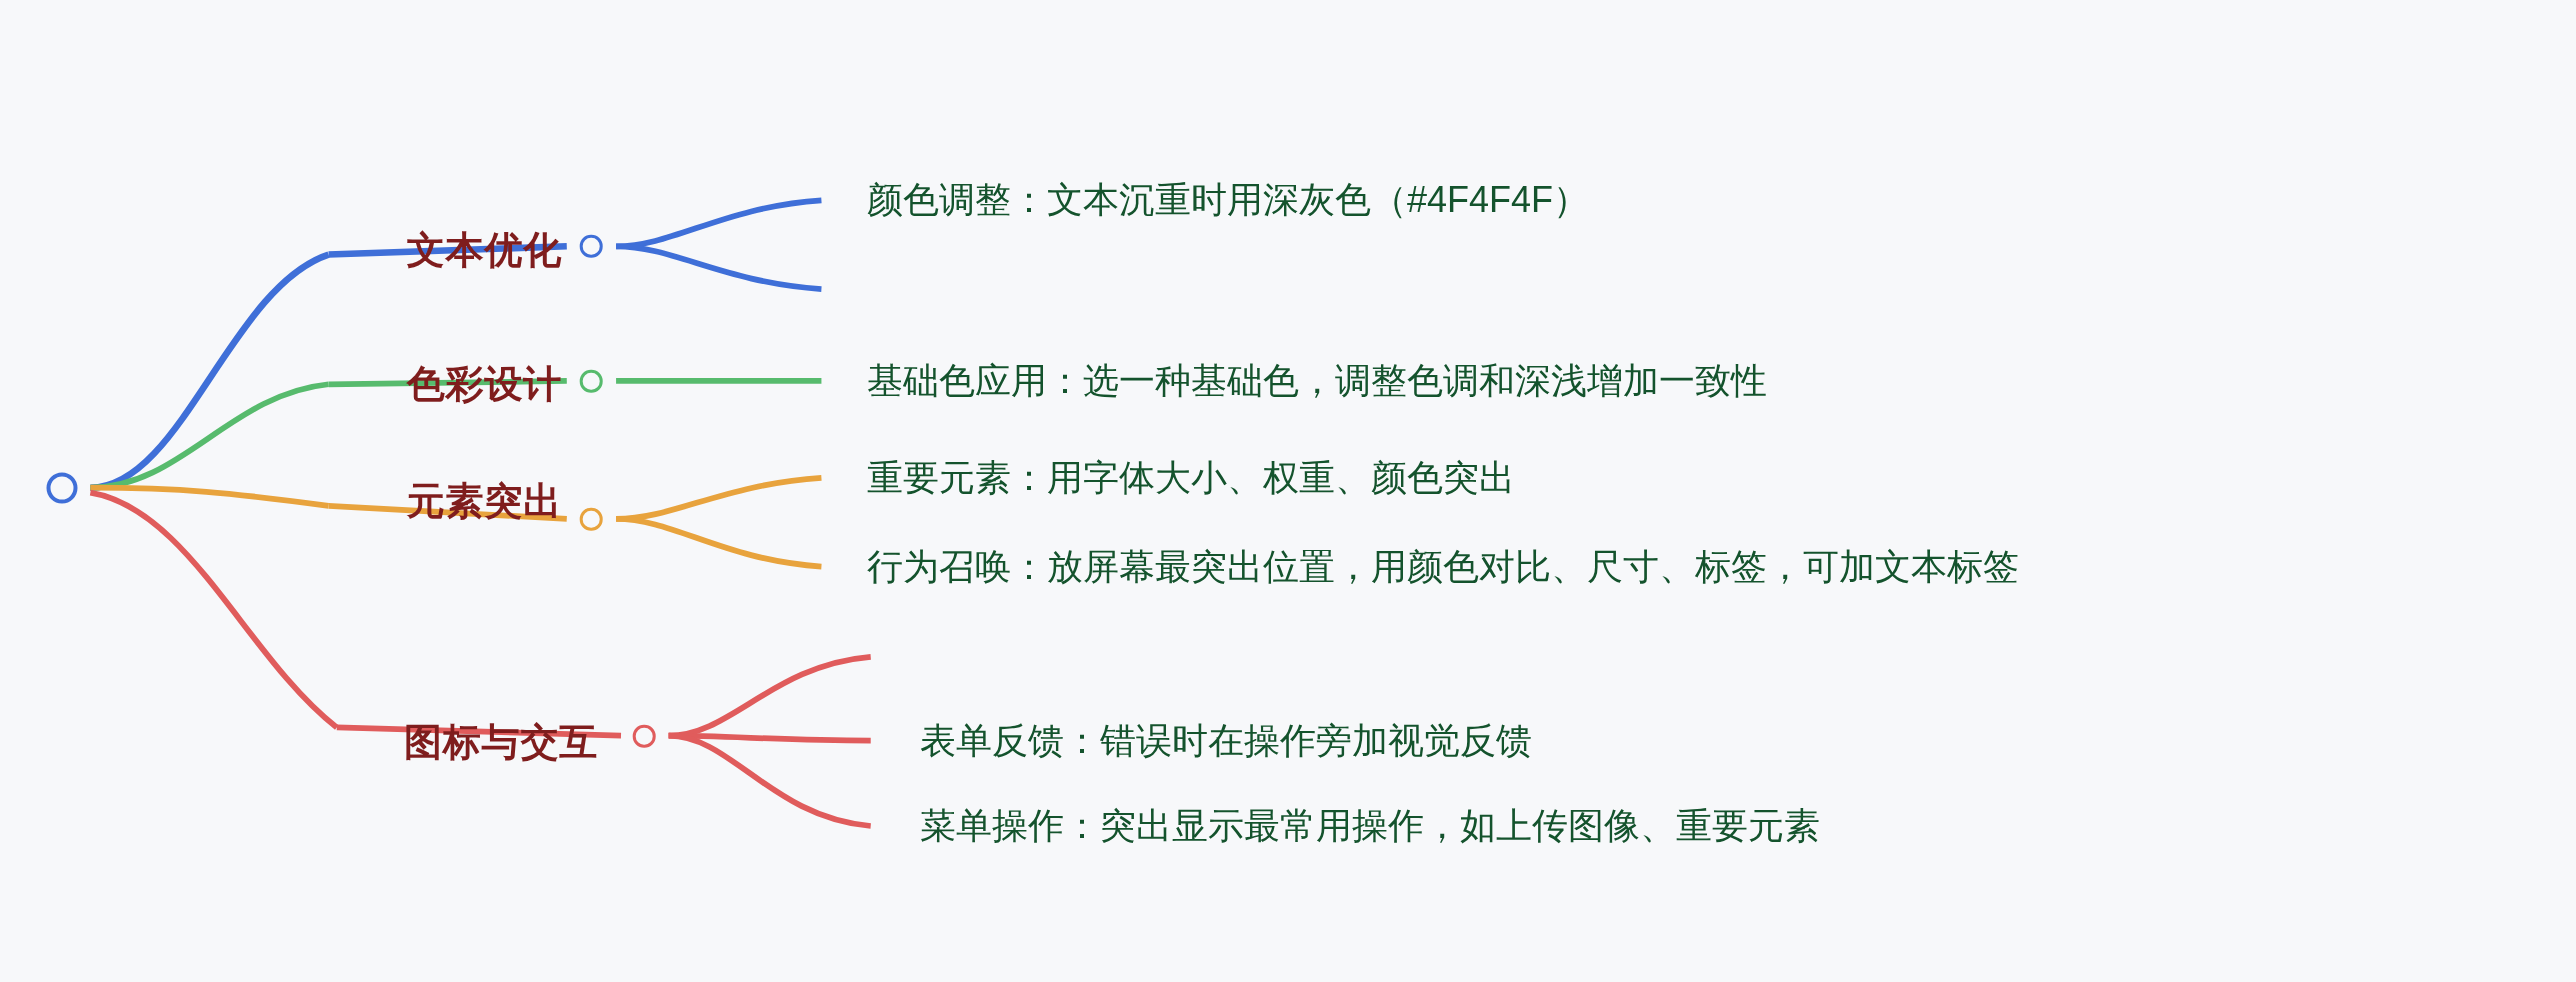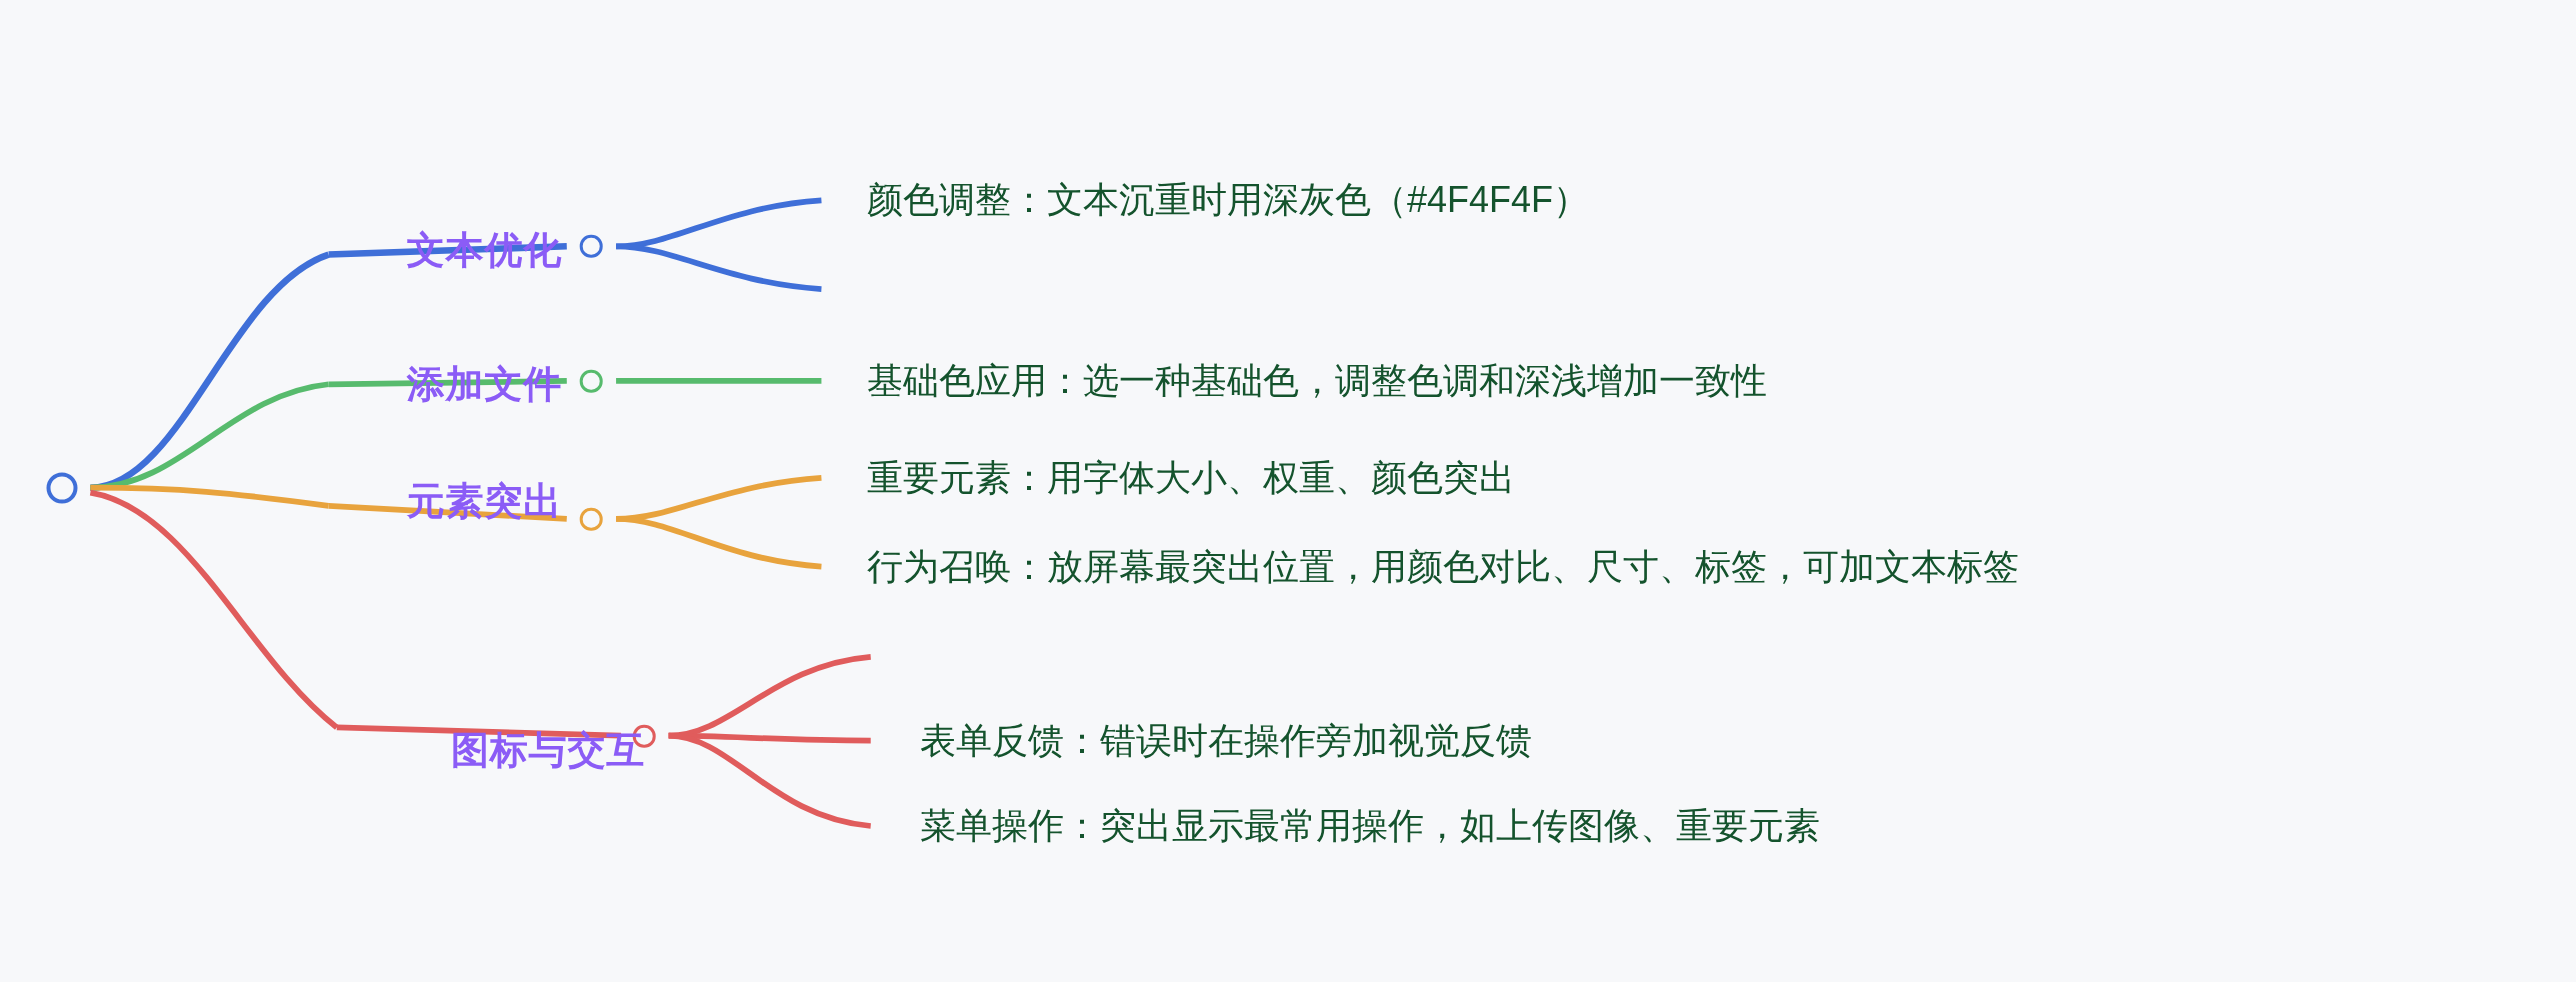--- a/index.html
+++ b/index.html
@@ -22,21 +22,21 @@
   #edges {
     position: absolute;
     left: 0;
     top: 0;
     width: 2576px;
     height: 982px;
   }
   .node-label {
     position: absolute;
     white-space: nowrap;
-    color: #8b5cf6;
+    color: #7f1d1d;
   }
   .branch-label {
     font-weight: bold;
     font-size: 38px;
     letter-spacing: 0.8px;
     transform: translateY(-50%);
     text-align: right;
   }
   .leaf-label {
     font-size: 36px;
@@ -95,27 +95,27 @@
     <path d="M 407 448 C 445 448 470 498 530 503" fill="none" stroke="#e05c5c" stroke-width="3.5"></path>
   </svg>
 
   <div class="dot root-dot" style="left: 62px; top: 488px;"></div>
 
   <div class="dot branch-dot" style="left: 591px; top: 246px; border-color: rgb(63, 111, 216);"></div>
   <div class="node-label branch-label" style="left: 562px; top: 250px; transform: translate(-100%, -50%);">文本优化</div>
   <div class="node-label leaf-label" style="left: 867px; top: 200px;">颜色调整：文本沉重时用深灰色（#4F4F4F）</div>
 
   <div class="dot branch-dot" style="left: 591px; top: 381px; border-color: rgb(87, 187, 109);"></div>
-  <div class="node-label branch-label" style="left: 562px; top: 384px; transform: translate(-100%, -50%);">添加文件</div>
+  <div class="node-label branch-label" style="left: 562px; top: 384px; transform: translate(-100%, -50%);">色彩设计</div>
   <div class="node-label leaf-label" style="left: 867px; top: 381px;">基础色应用：选一种基础色，调整色调和深浅增加一致性</div>
 
   <div class="dot branch-dot" style="left: 591px; top: 519px; border-color: rgb(232, 163, 61);"></div>
   <div class="node-label branch-label" style="left: 562px; top: 501px; transform: translate(-100%, -50%);">元素突出</div>
   <div class="node-label leaf-label" style="left: 867px; top: 478px;">重要元素：用字体大小、权重、颜色突出</div>
   <div class="node-label leaf-label" style="left: 867px; top: 567px; text-align: right;">行为召唤：放屏幕最突出位置，用颜色对比、尺寸、标签，可加文本标签</div>
 
   <div class="dot branch-dot" style="left: 644px; top: 736px; border-color: rgb(224, 92, 92);"></div>
-  <div class="node-label branch-label" style="left: 645px; top: 742px; transform: translate(-100%, -50%); margin-top: 8px;">图标与交互</div>
+  <div class="node-label branch-label" style="left: 598px; top: 742px; transform: translate(-100%, -50%);">图标与交互</div>
   <div class="node-label leaf-label" style="left: 920px; top: 741px;">表单反馈：错误时在操作旁加视觉反馈</div>
   <div class="node-label leaf-label" style="left: 920px; top: 826px;">菜单操作：突出显示最常用操作，如上传图像、重要元素</div>
 
 </div>
 
 
 </body></html>

